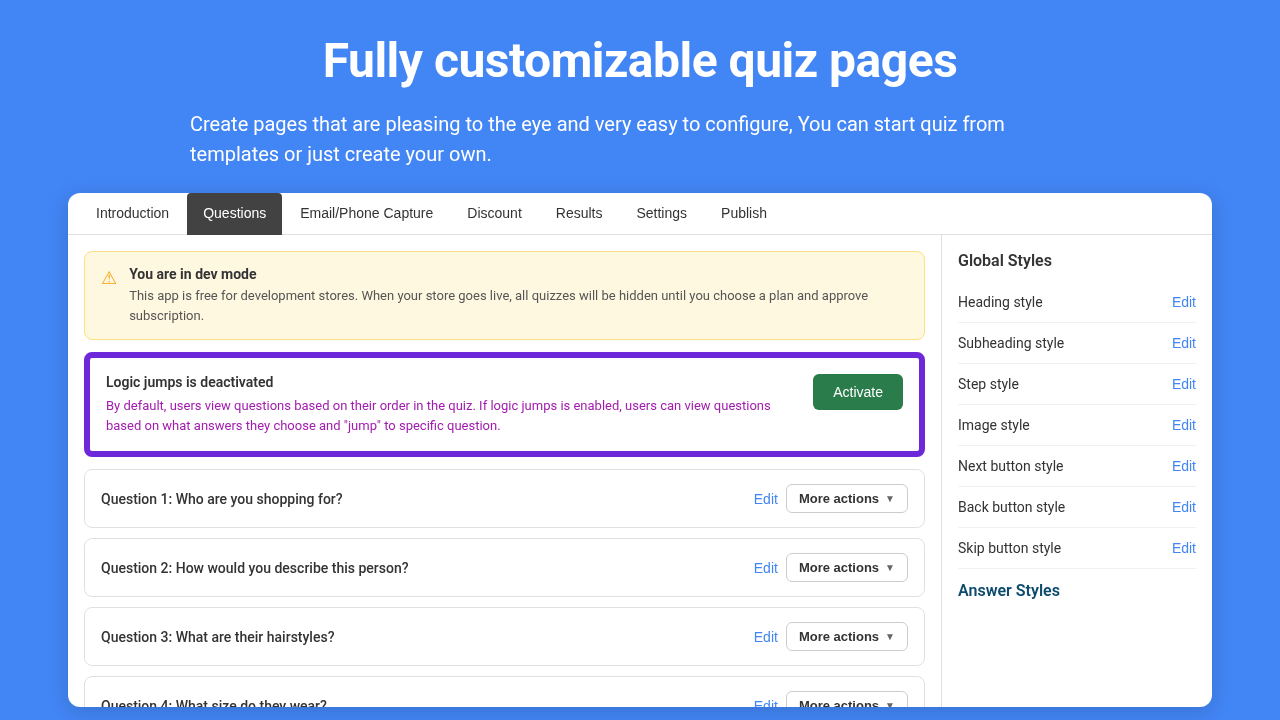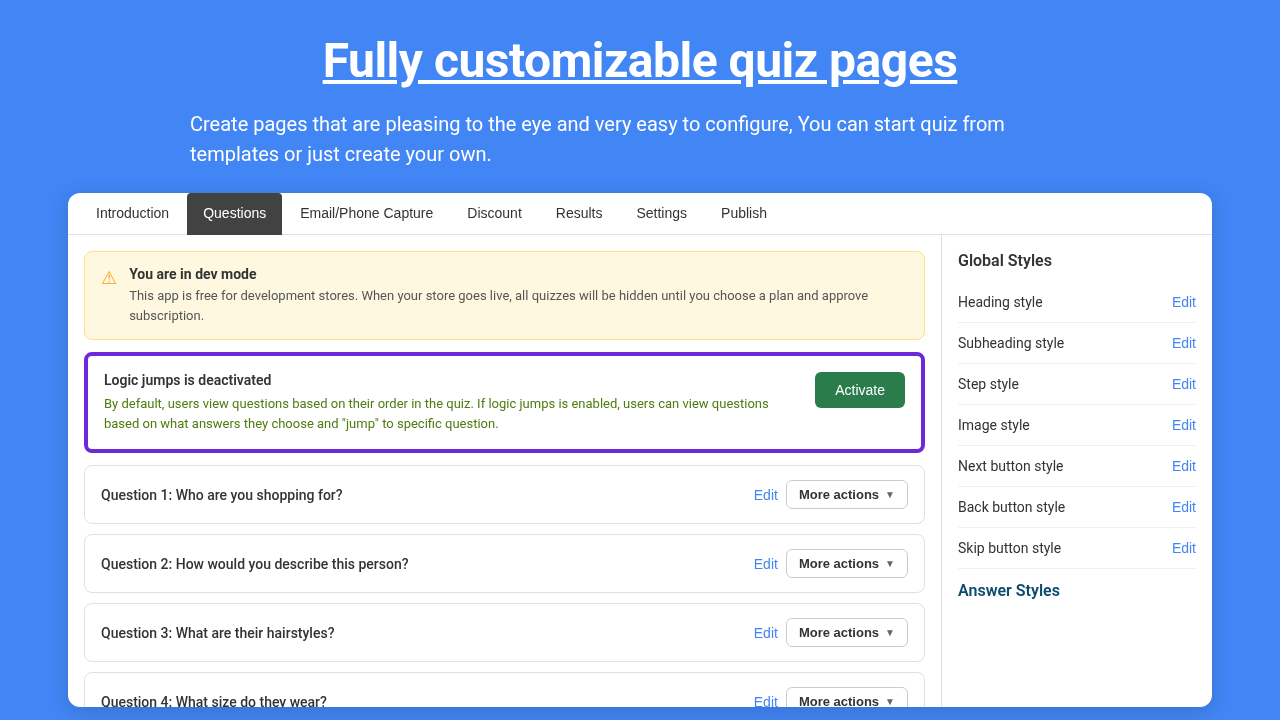--- a/index.html
+++ b/index.html
@@ -12,21 +12,20 @@
     .hero-section {
       padding: 32px 80px 24px;
       text-align: center;
       color: white;
     }
     .hero-title {
       font-size: 48px;
       font-weight: 700;
       margin-bottom: 20px;
       letter-spacing: -0.5px;
-      text-decoration: underline;
     }
     .hero-subtitle {
       font-size: 20px;
       line-height: 1.5;
       max-width: 900px;
       margin: 0 auto;
       text-align: left;
     }
     .app-container {
       background: white;
@@ -93,38 +92,38 @@
       font-weight: 700;
       color: #333;
       margin-bottom: 4px;
     }
     .dev-mode-text {
       font-size: 13px;
       color: #555;
       line-height: 1.5;
     }
     .logic-jumps-card {
-      border: 4px solid #6d28d9;
+      border: 6px solid #6d28d9;
       border-radius: 8px;
       padding: 16px;
       margin-bottom: 12px;
       display: flex;
       align-items: flex-start;
       justify-content: space-between;
       gap: 12px;
     }
     .logic-jumps-title {
       font-size: 14px;
       font-weight: 600;
       color: #333;
       margin-bottom: 6px;
     }
     .logic-jumps-text {
       font-size: 13px;
-      color: #4d7c0f;
+      color: #a21caf;
       line-height: 1.5;
     }
     .activate-btn {
       background: #2a7c4a;
       color: white;
       border: none;
       border-radius: 6px;
       padding: 10px 20px;
       font-size: 14px;
       font-weight: 500;

